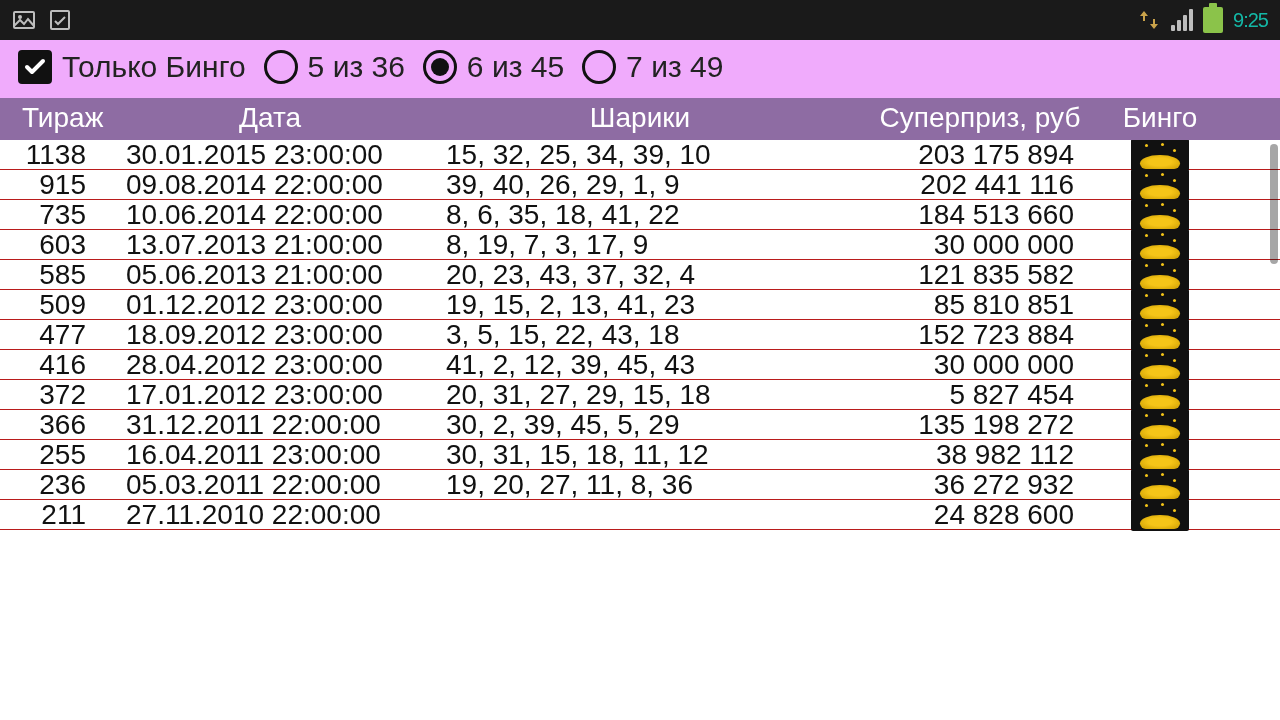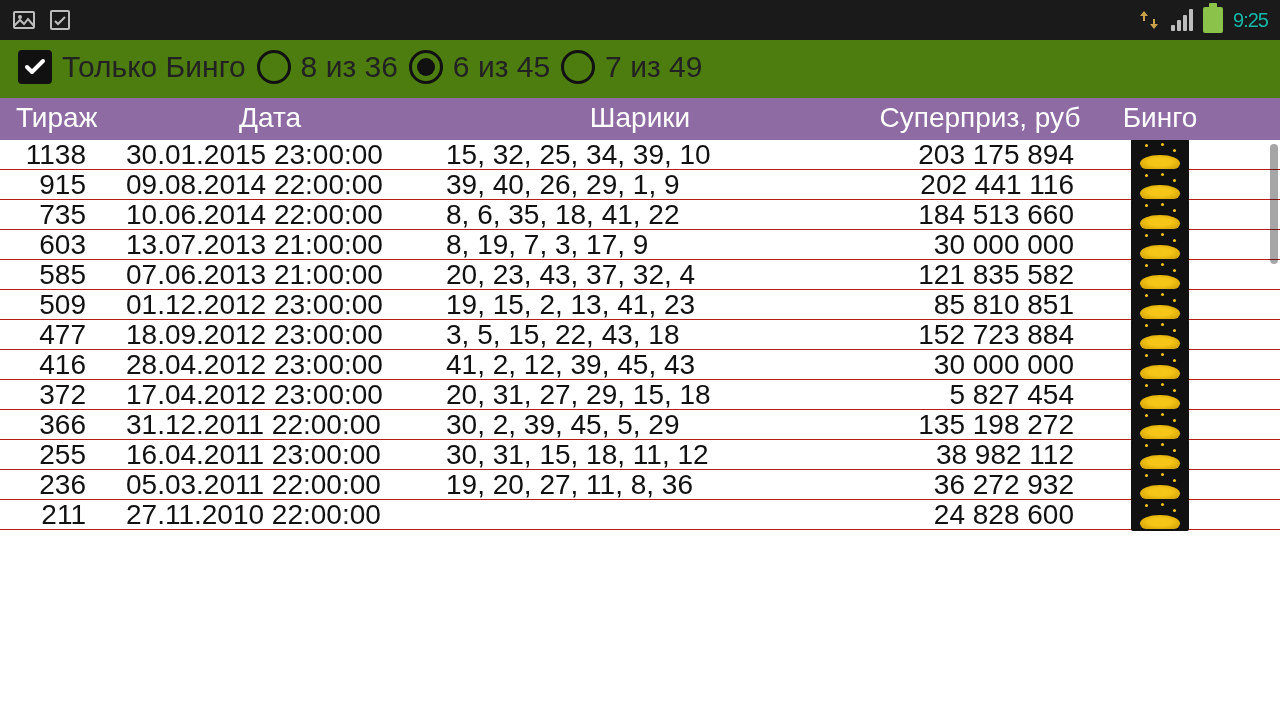--- a/index.html
+++ b/index.html
@@ -14,22 +14,22 @@
   .sb-icon { width: 24px; height: 24px; display: inline-flex; align-items: center; justify-content: center; }
   .sb-icon svg { width: 100%; height: 100%; }
   .clock { font-size: 20px; color: #14b8a6; letter-spacing: -1px; }
   .battery { width: 20px; height: 26px; background: #8bc34a; border-radius: 2px; position: relative; }
   .battery::before { content: ""; position: absolute; top: -4px; left: 6px; width: 8px; height: 4px; background: #8bc34a; border-radius: 1px 1px 0 0; }
   .signal { display: flex; align-items: flex-end; gap: 2px; height: 22px; }
   .signal span { background: #bdbdbd; width: 4px; border-radius: 1px; }
   .signal span:nth-child(1){height:6px}.signal span:nth-child(2){height:11px}.signal span:nth-child(3){height:16px}.signal span:nth-child(4){height:22px}
 
   .filterbar {
-    background: #4d7c0f; padding: 10px 18px 14px;
-    display: flex; align-items: center; gap: 11px;
+    background: #f0abfc; padding: 10px 18px 14px;
+    display: flex; align-items: center; gap: 18px;
     font-size: 30px; color: #222;
   }
   .checkbox-wrap, .radio-wrap { display: flex; align-items: center; gap: 10px; cursor: pointer; }
   .checkbox {
     width: 34px; height: 34px; border: 3px solid #111; border-radius: 4px;
     background: #111; display: flex; align-items: center; justify-content: center;
   }
   .checkbox svg { width: 24px; height: 24px; }
   .radio {
     width: 34px; height: 34px; border: 3px solid #111; border-radius: 50%;
@@ -43,21 +43,21 @@
     width: 100%;
   }
   .thead {
     background: #8e6ca3; color: #fff; font-size: 28px;
     display: grid;
     grid-template-columns: 110px 320px 420px 260px 100px;
     padding: 4px 0 6px;
     align-items: center;
   }
   .thead > div { padding: 0 10px; text-align: center; }
-  .thead > div:first-child { text-align: left; padding-left: 16px; }
+  .thead > div:first-child { text-align: left; padding-left: 22px; }
   .tbody-wrap { height: 582px; overflow-y: hidden; position: relative; }
   .scrollbar {
     position: absolute; right: 2px; top: 4px; width: 8px; height: 120px;
     background: rgba(0,0,0,0.35); border-radius: 4px;
   }
   .trow {
     display: grid;
     grid-template-columns: 110px 320px 420px 260px 100px;
     font-size: 28px; color: #111;
     border-bottom: 1px solid #b91c1c;
@@ -124,21 +124,21 @@
   <div class="checkbox-wrap">
     <span class="checkbox">
       <svg viewBox="0 0 24 24">
           <path d="M4 12l5 5L20 6" fill="none" stroke="#fff" stroke-width="4" stroke-linecap="round" stroke-linejoin="round"></path>
         </svg>
     </span>
     <span>Только Бинго</span>
   </div>
   <div class="radio-wrap">
     <span class="radio"></span>
-    <span>8 из 36</span>
+    <span>5 из 36</span>
   </div>
   <div class="radio-wrap">
     <span class="radio selected"></span>
     <span>6 из 45</span>
   </div>
   <div class="radio-wrap">
     <span class="radio"></span>
     <span>7 из 49</span>
   </div>
 </div>
@@ -204,21 +204,21 @@
             <span class="bingo-icon">
               <span class="spark s1"></span>
               <span class="spark s2"></span>
               <span class="spark s3"></span>
               <span class="pile"></span>
             </span>
           </div>
         </div>
         <div class="trow">
           <div class="col-draw">585</div>
-          <div class="col-date">07.06.2013 21:00:00</div>
+          <div class="col-date">05.06.2013 21:00:00</div>
           <div class="col-balls">20, 23, 43, 37, 32, 4</div>
           <div class="col-prize">121 835 582</div>
           <div class="col-bingo">
             <span class="bingo-icon">
               <span class="spark s1"></span>
               <span class="spark s2"></span>
               <span class="spark s3"></span>
               <span class="pile"></span>
             </span>
           </div>
@@ -260,21 +260,21 @@
             <span class="bingo-icon">
               <span class="spark s1"></span>
               <span class="spark s2"></span>
               <span class="spark s3"></span>
               <span class="pile"></span>
             </span>
           </div>
         </div>
         <div class="trow">
           <div class="col-draw">372</div>
-          <div class="col-date">17.04.2012 23:00:00</div>
+          <div class="col-date">17.01.2012 23:00:00</div>
           <div class="col-balls">20, 31, 27, 29, 15, 18</div>
           <div class="col-prize">5 827 454</div>
           <div class="col-bingo">
             <span class="bingo-icon">
               <span class="spark s1"></span>
               <span class="spark s2"></span>
               <span class="spark s3"></span>
               <span class="pile"></span>
             </span>
           </div>

